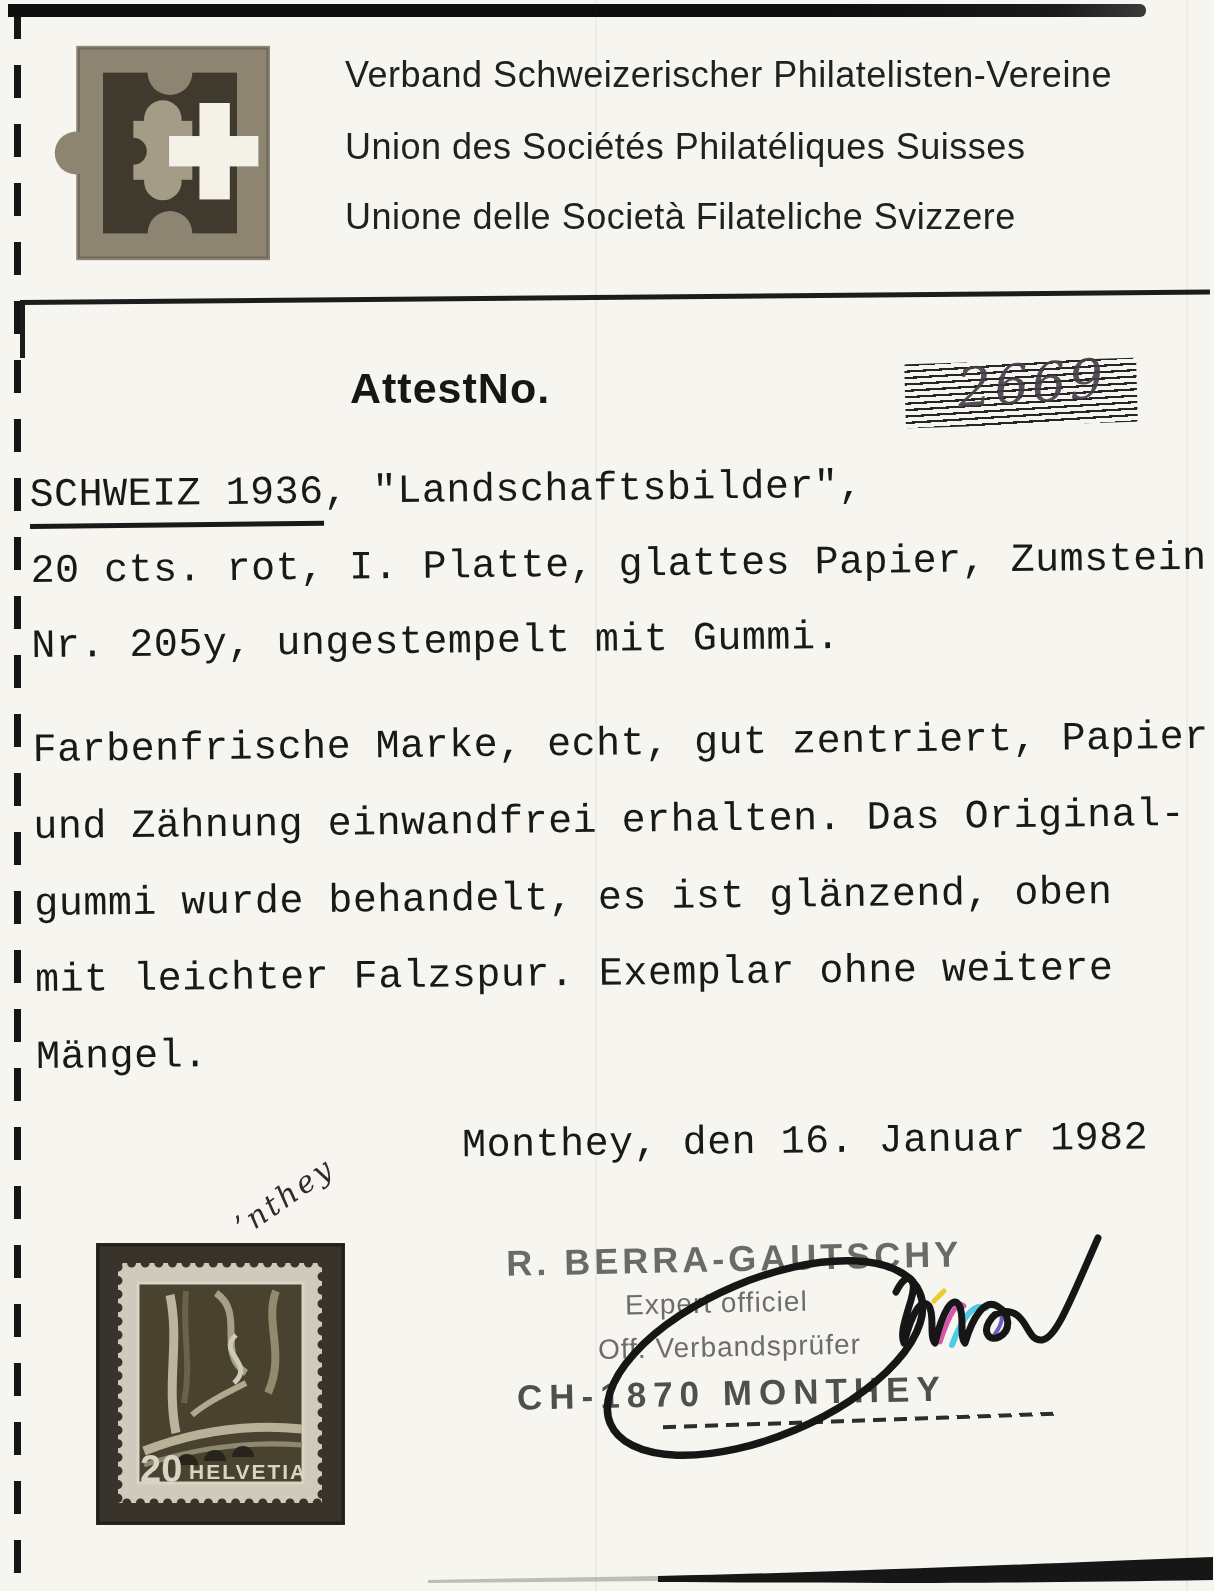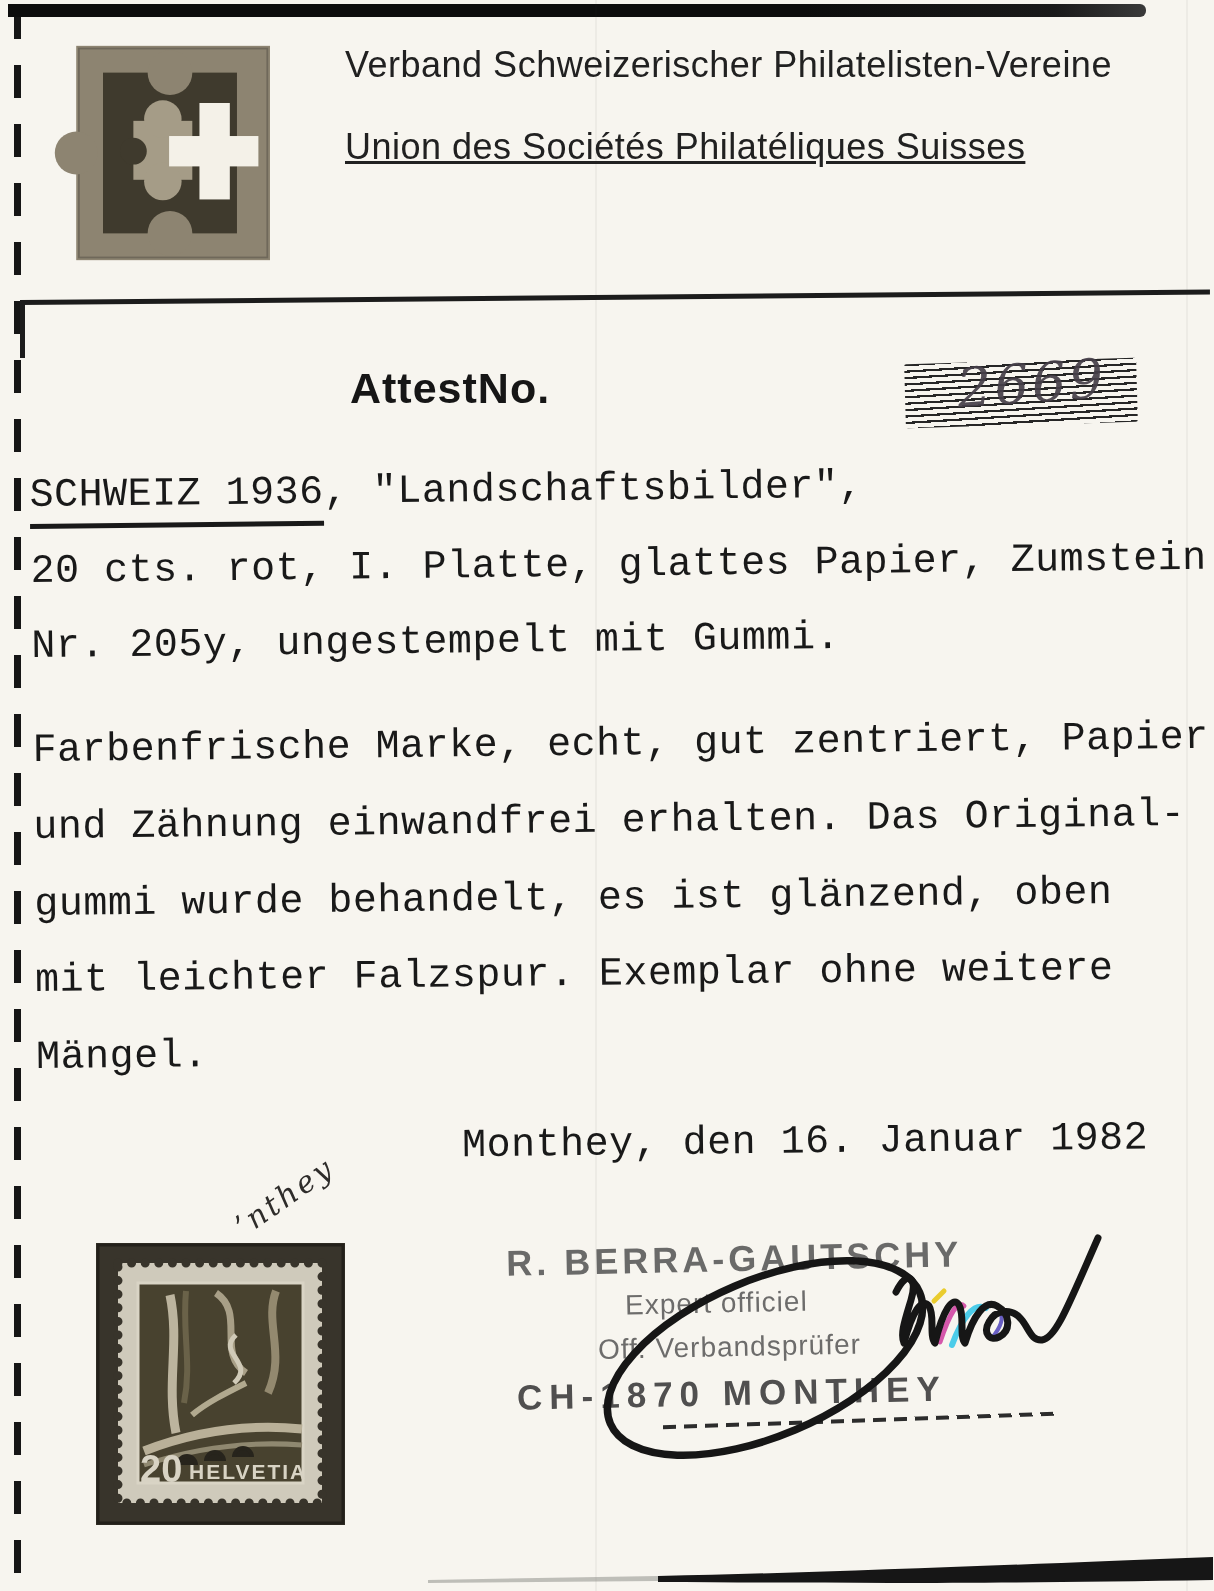--- a/index.html
+++ b/index.html
@@ -22,22 +22,22 @@
   .scan-streak{position:absolute;top:0;width:2px;height:1591px;background:rgba(60,60,50,0.05);}
   .rule{
     position:absolute;left:20px;top:300px;width:1190px;height:5px;background:#1c1c1c;
     transform:rotate(-0.5deg);transform-origin:left center;
   }
   .rule-tick{position:absolute;left:20px;top:300px;width:5px;height:58px;background:#1c1c1c;}
 
   
   .logo{position:absolute;left:53px;top:33px;width:217px;height:240px;}
   .org-line{position:absolute;left:345px;font-size:36px;letter-spacing:0.5px;color:#212121;white-space:nowrap;}
-  .org-1{top:44px;}
-  .org-2{top:126px;text-decoration:underline;}
+  .org-1{top:54px;}
+  .org-2{top:126px;}
   .org-3{top:196px;}
 
   
   .title-row{
     position:absolute;left:350px;top:364px;display:flex;
     font-weight:bold;font-size:43px;letter-spacing:1px;color:#161616;white-space:pre;
   }
   .no-box{
     position:absolute;left:905px;top:361px;width:232px;height:64px;
     background:repeating-linear-gradient(178deg,#262626 0 2.2px,rgba(0,0,0,0) 2.2px 6.4px);
@@ -122,20 +122,21 @@
 
       <g>
         <rect x="138" y="64" width="34" height="108" fill="#f4f1e8"></rect>
         <rect x="104" y="101" width="100" height="34" fill="#f4f1e8"></rect>
       </g>
     </svg>
   </div>
 
   <div class="org-line org-1">Verband Schweizerischer Philatelisten-Vereine</div>
   <div class="org-line org-2">Union des Sociétés Philatéliques Suisses</div>
+  <div class="org-line org-3">Unione delle Società Filateliche Svizzere</div>
 
   <div class="rule"></div>
   <div class="rule-tick"></div>
 
   <div class="title-row">
     <span>Attest</span>
     <span>No.</span>
   </div>
   <div class="no-box"></div>
   <div class="no-value">2669</div>

